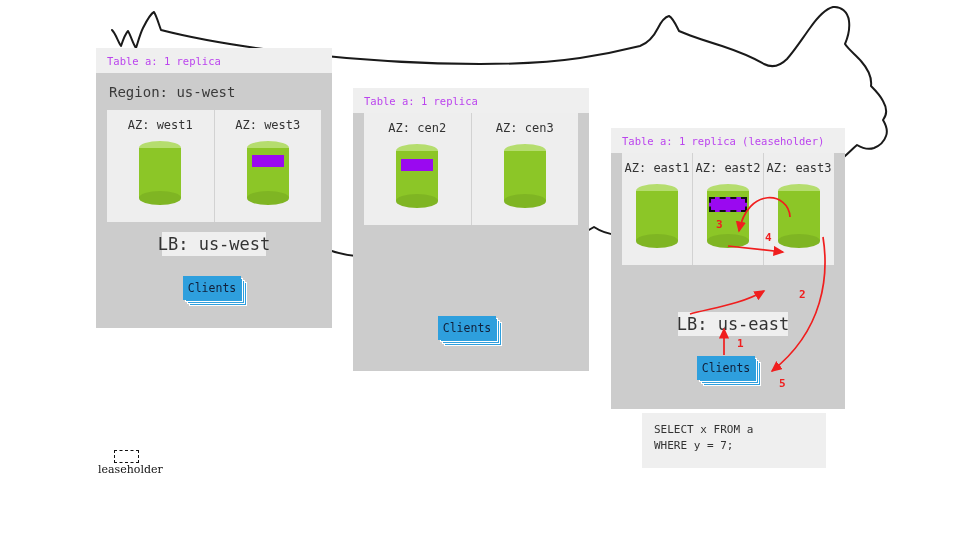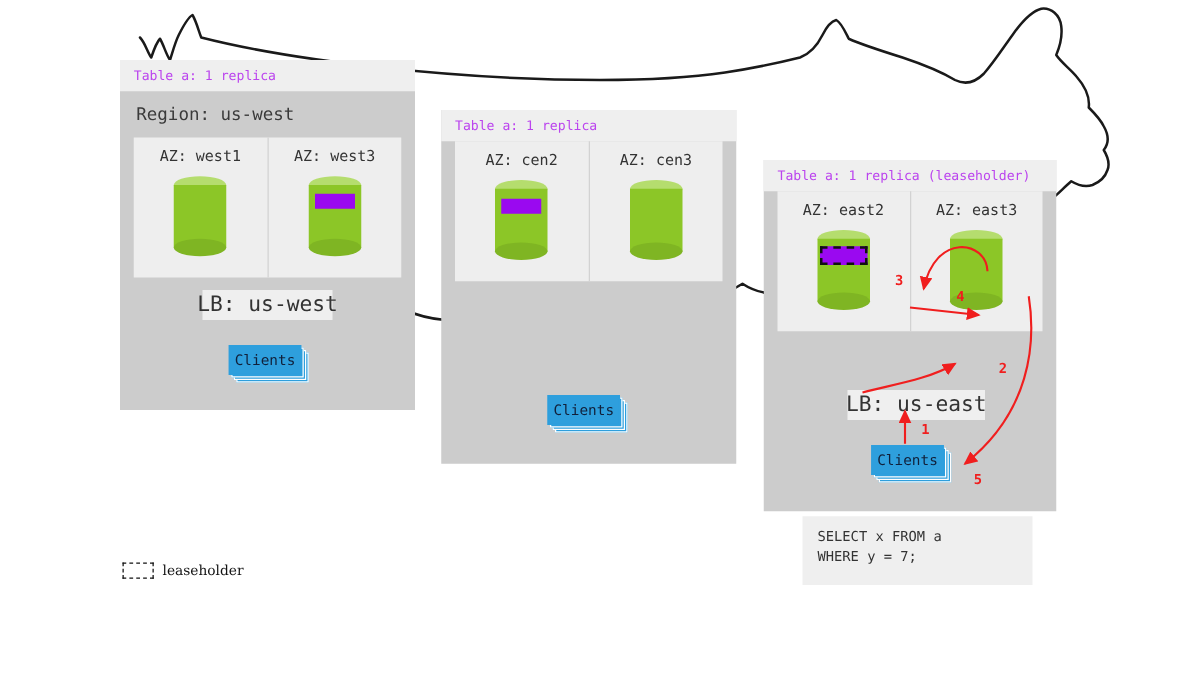--- a/index.html
+++ b/index.html
@@ -224,20 +224,28 @@
       <div class="card" style="left:2px;top:2px;width:56px;height:22px;"></div>
       <div class="front" style="width:56px;height:22px;">Clients</div>
     </div>
   </div>
 
   <div class="region" style="left:611px;top:128px;width:234px;height:281px;">
     <div class="region-head">Table a: 1 replica (leaseholder)</div>
 
     <div class="az-row" style="height:112px;">
       <div class="az">
+        <div class="az-label">AZ: east1</div>
+        <div class="cyl" style="width:42px;height:64px;">
+          <div class="top" style="height:14px;"></div>
+          <div class="body" style="top:7px;bottom:7px;"></div>
+          <div class="bot" style="height:14px;"></div>
+        </div>
+      </div>
+      <div class="az">
         <div class="az-label">AZ: east2</div>
         <div class="cyl" style="width:42px;height:64px;">
           <div class="top" style="height:14px;"></div>
           <div class="body" style="top:7px;bottom:7px;"></div>
           <div class="bot" style="height:14px;"></div>
           <div class="lease holder" style="left:2px;right:2px;top:13px;height:11px;"></div>
         </div>
       </div>
       <div class="az">
         <div class="az-label">AZ: east3</div>
@@ -279,18 +287,18 @@
 
     <path d="M823,237 C829,275 824,330 772,371" fill="none" stroke="#f01e1e" stroke-width="1.7" marker-end="url(#ah)"></path>
   </svg>
 
   <div class="anum" style="left:737px;top:337px;">1</div>
   <div class="anum" style="left:799px;top:288px;">2</div>
   <div class="anum" style="left:716px;top:218px;">3</div>
   <div class="anum" style="left:765px;top:231px;">4</div>
   <div class="anum" style="left:779px;top:377px;">5</div>
 
-  <div class="legend" style="left:98px;top:450px;">
+  <div class="legend" style="left:98px;top:450px;flex-direction:column;">
     <div class="swatch"></div>
     <div class="ltext">leaseholder</div>
   </div>
 
 </div>
 
 </body></html>

